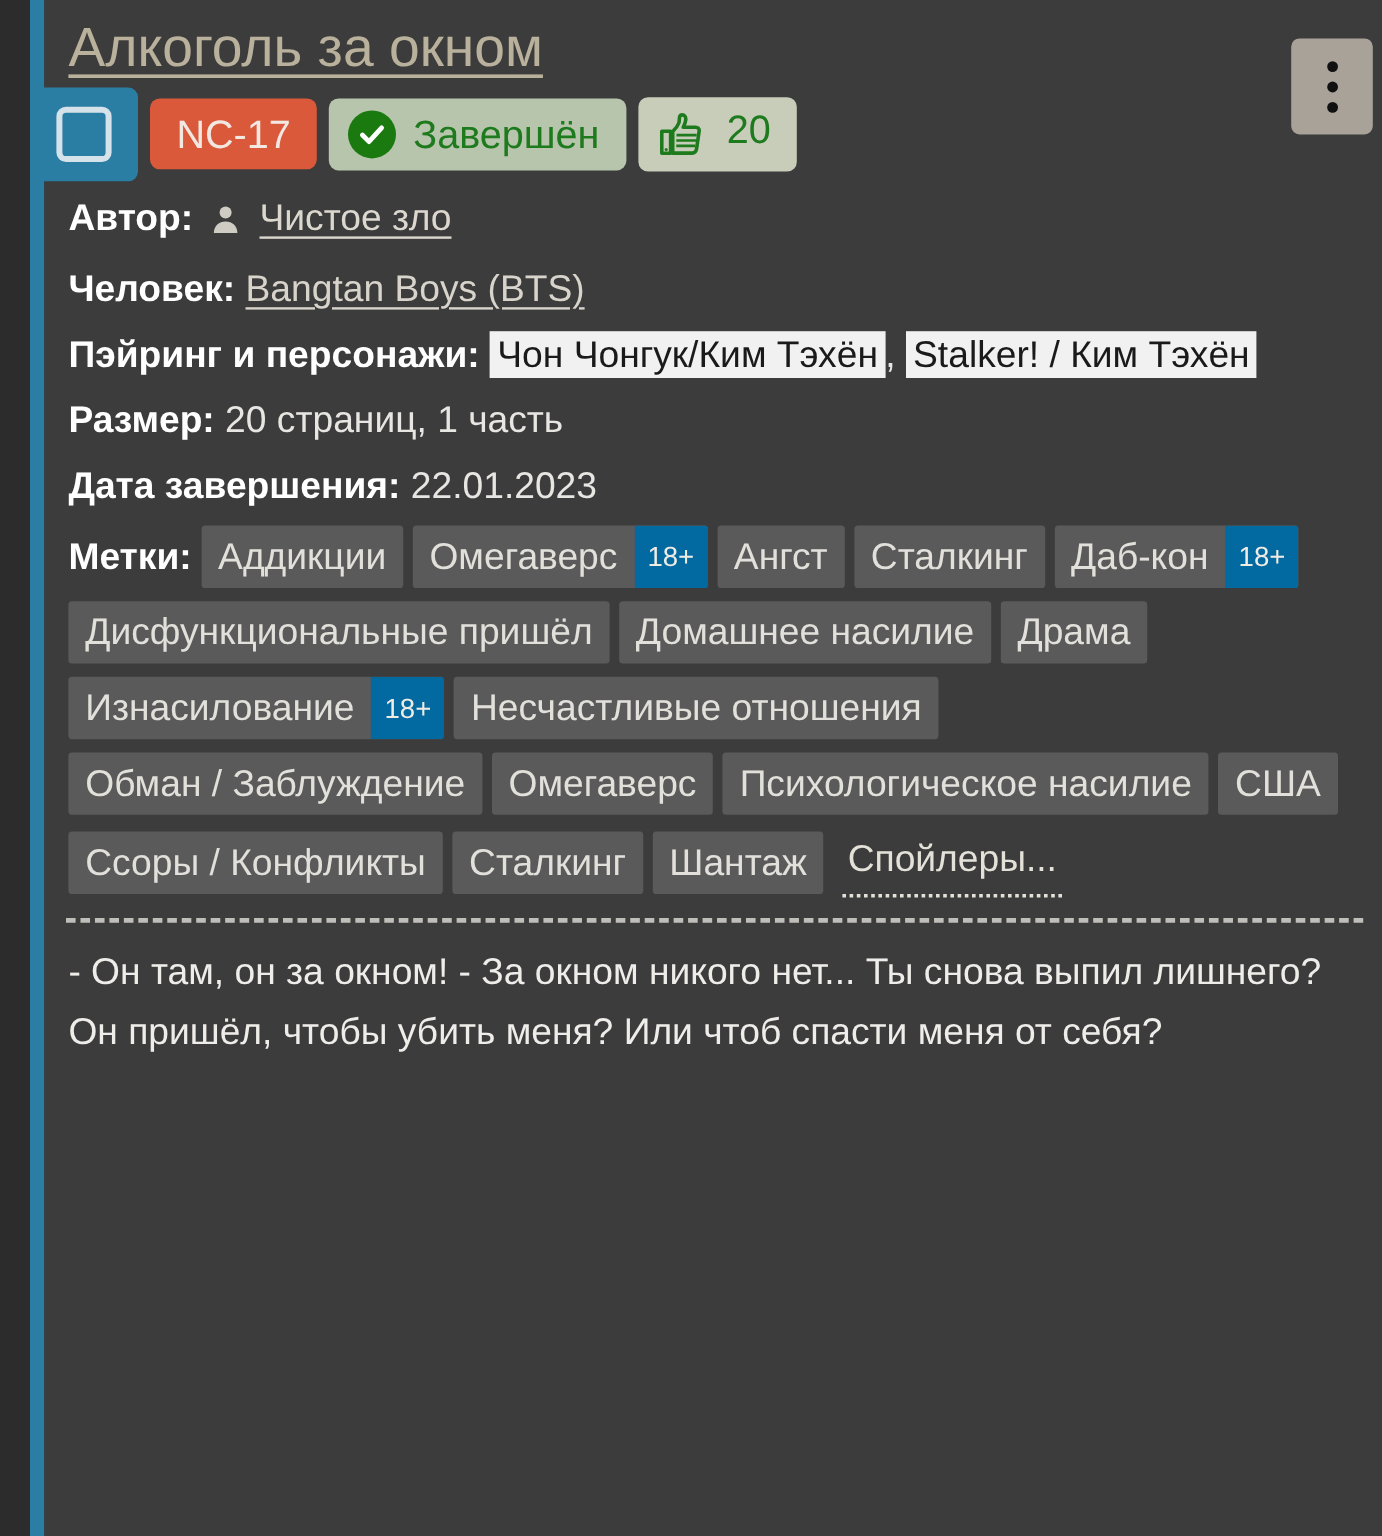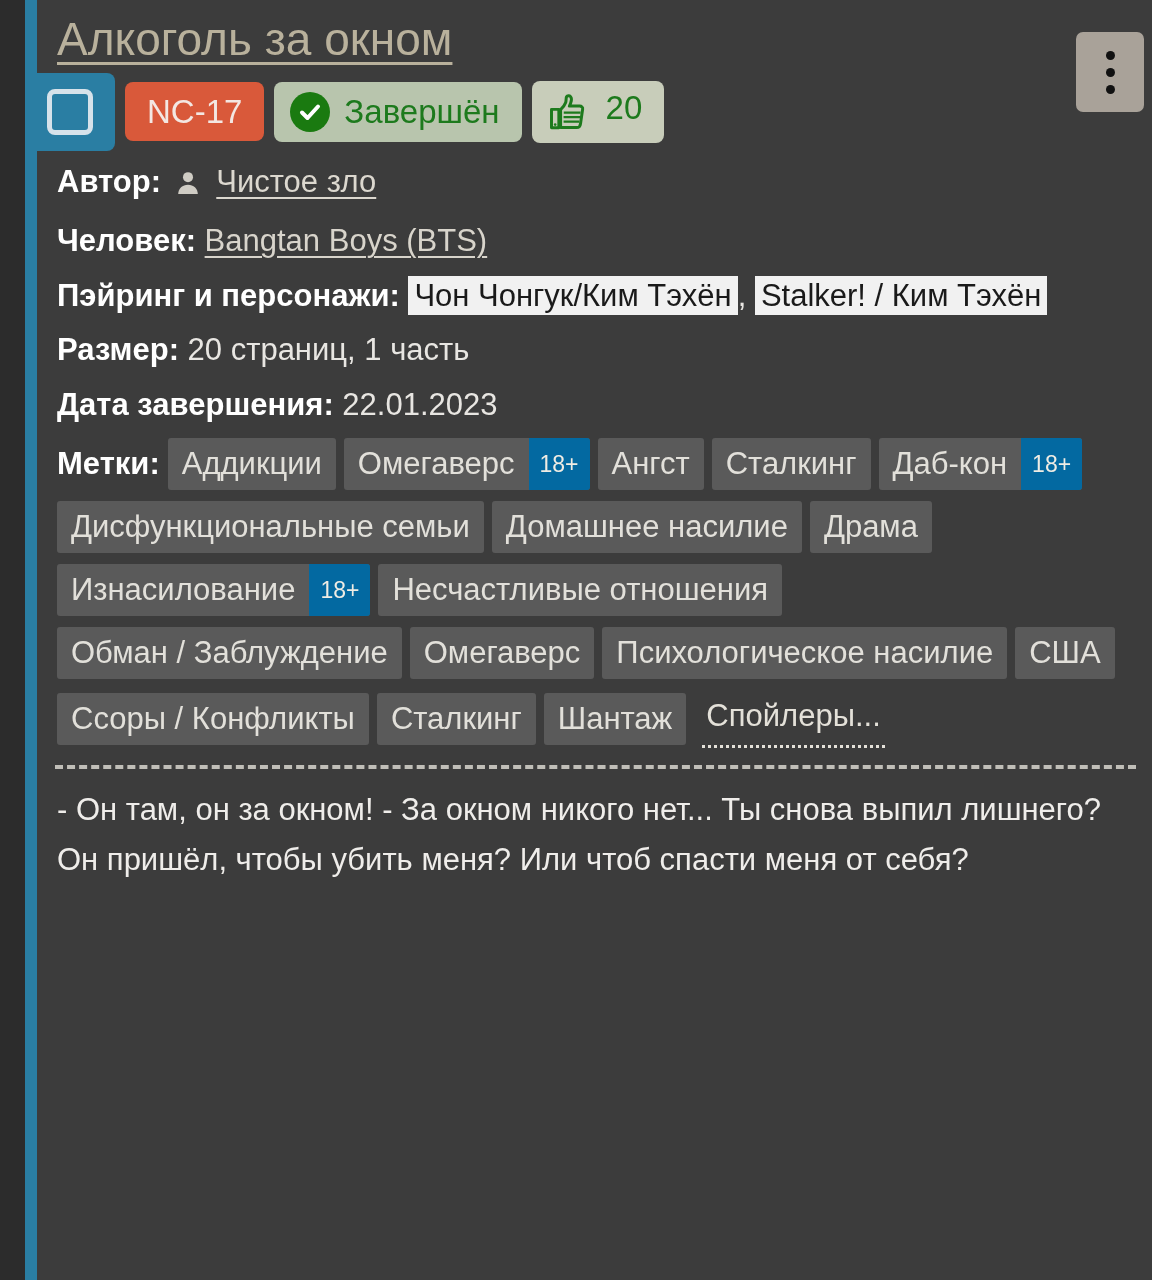--- a/index.html
+++ b/index.html
@@ -356,21 +356,21 @@
             <span class="tag-text">Омегаверс</span>
             <span class="tag-adult">18+</span>
           </span><span class="tag">
             <span class="tag-text">Ангст</span>
           </span><span class="tag">
             <span class="tag-text">Сталкинг</span>
           </span><span class="tag">
             <span class="tag-text">Даб-кон</span>
             <span class="tag-adult">18+</span>
           </span><span class="tag">
-            <span class="tag-text">Дисфункциональные семьи</span>
+            <span class="tag-text">Дисфункциональные пришёл</span>
           </span><span class="tag">
             <span class="tag-text">Домашнее насилие</span>
           </span><span class="tag">
             <span class="tag-text">Драма</span>
           </span><span class="tag">
             <span class="tag-text">Изнасилование</span>
             <span class="tag-adult">18+</span>
           </span><span class="tag">
             <span class="tag-text">Несчастливые отношения</span>
           </span><span class="tag">

